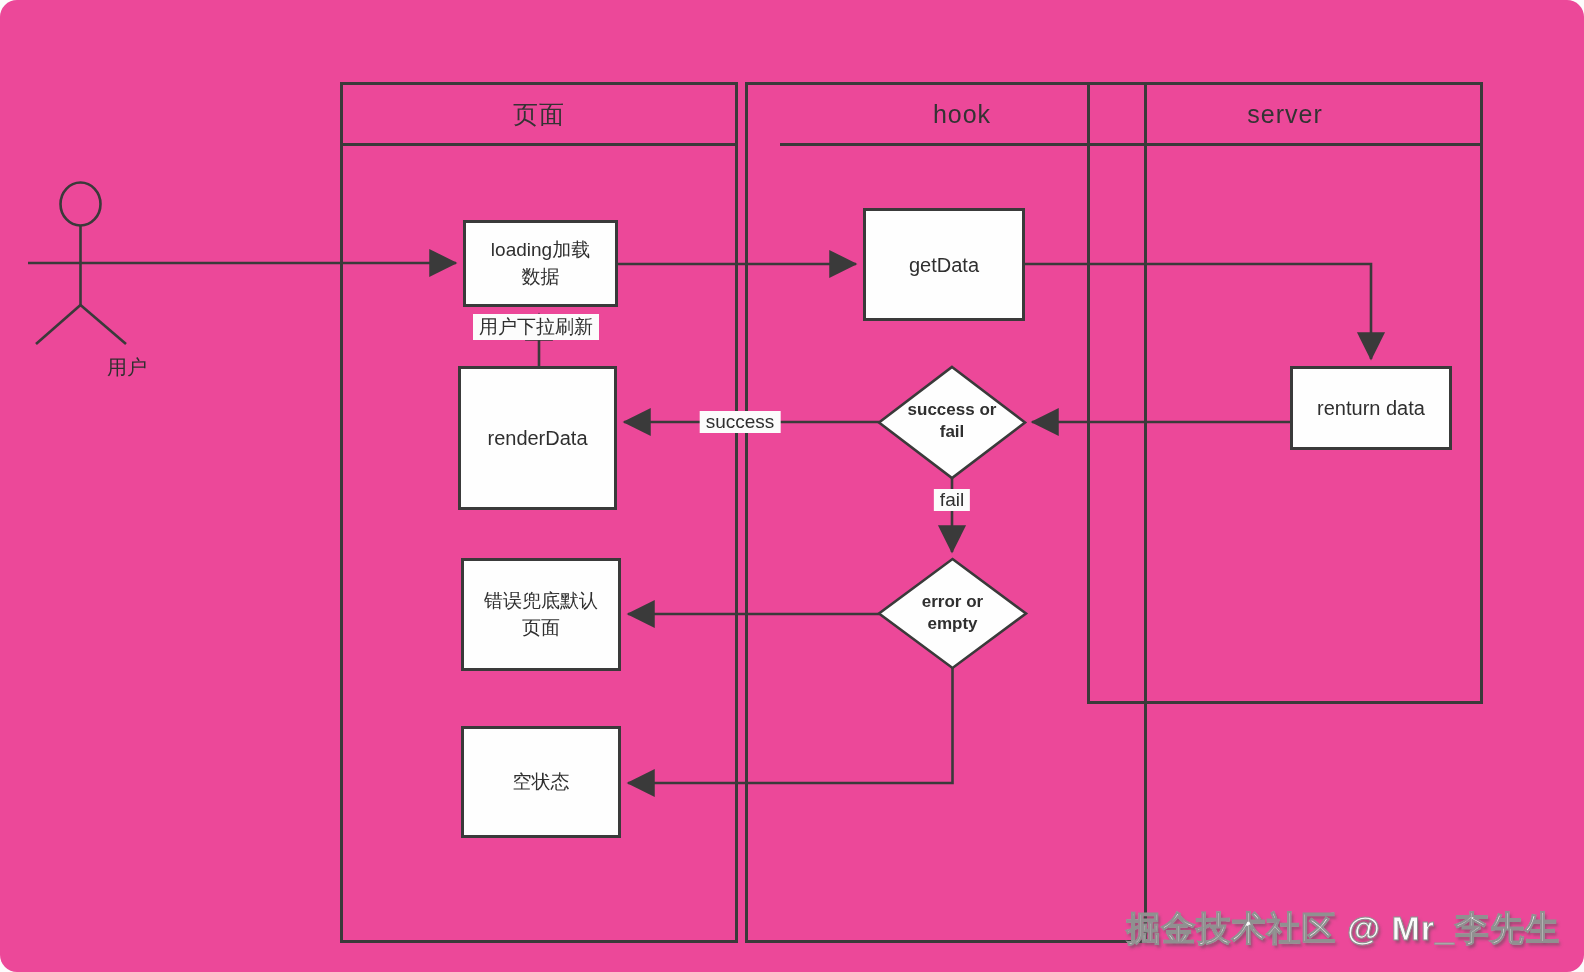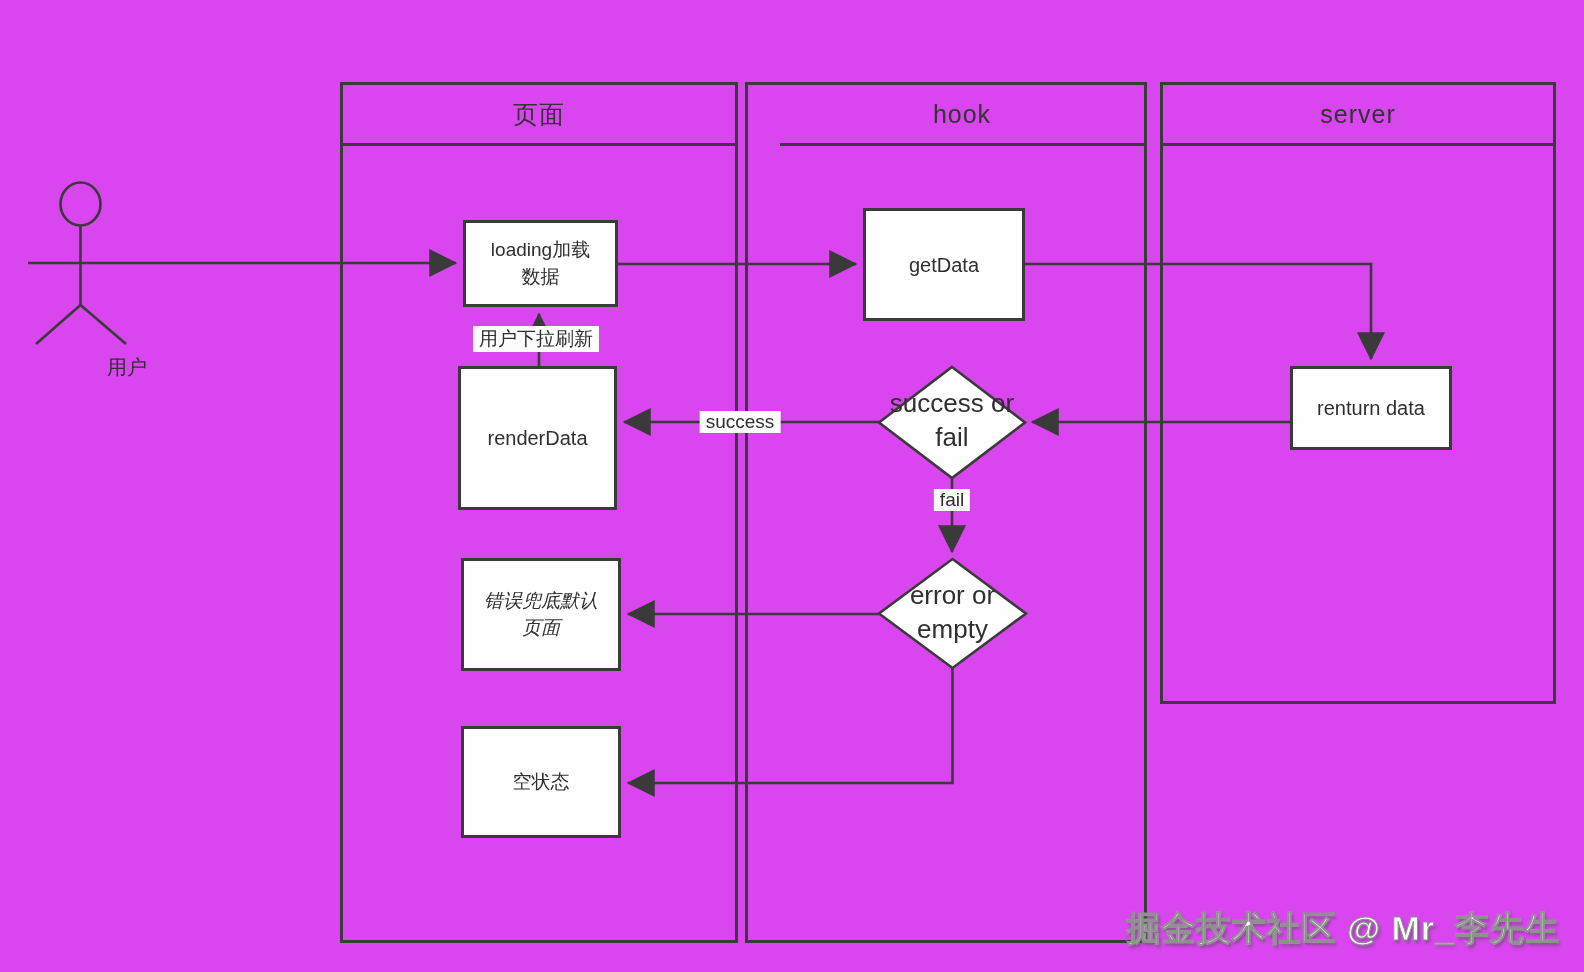--- a/index.html
+++ b/index.html
@@ -1,20 +1,21 @@
 <!DOCTYPE html>
 <html><head>
 <meta charset="utf-8">
 <style>
   html,body{margin:0;padding:0;background:#fcfcfc;}
   .canvas{
     position:relative;width:1584px;height:972px;overflow:hidden;
-    background:#d946ef;
+    background:#ec4899;
     font-family:"Liberation Sans","DejaVu Sans",sans-serif;
     color:#2f2f2f;
+    border-radius:17px;
   }
   .layer{position:absolute;left:0;top:0;width:1584px;height:972px;}
   svg.layer{z-index:1;}
   .lane{
     position:absolute;border:3px solid #3a3a3a;background:transparent;
     box-sizing:border-box;z-index:2;
   }
   .lane-header{
     height:61px;border-bottom:3px solid #3a3a3a;box-sizing:border-box;
     display:flex;align-items:center;justify-content:center;
@@ -22,22 +23,22 @@
   }
   .node{
     position:absolute;border:3px solid #3a3a3a;background:#fefefe;
     box-sizing:border-box;display:flex;align-items:center;justify-content:center;
     text-align:center;font-size:19px;line-height:1.4;white-space:pre-line;
     z-index:3;color:#2f2f2f;
   }
   .node-latin{font-size:20px;}
   .diamond-label{
     position:absolute;transform:translate(-50%,-50%);
-    text-align:center;font-size:26px;line-height:1.3;white-space:pre-line;
-    z-index:4;color:#2f2f2f;
+    text-align:center;font-size:17px;line-height:1.3;white-space:pre-line;
+    z-index:4;color:#2f2f2f;font-weight:bold;
   }
   .edge-label{
     position:absolute;transform:translate(-50%,-50%);
     background:#fcfcfc;padding:0 6px;font-size:19px;z-index:4;color:#2f2f2f;
   }
   .actor-label{
     position:absolute;transform:translate(-50%,-50%);
     font-size:20px;z-index:4;color:#2f2f2f;
   }
   .watermark{
@@ -88,41 +89,41 @@
   <div class="lane" style="left:340px;top:82px;width:398px;height:861px;">
     <div class="lane-header">
       <span>页面</span>
     </div>
   </div>
   <div class="lane" style="left:745px;top:82px;width:402px;height:861px;padding-left:32px;">
     <div class="lane-header">
       <span>hook</span>
     </div>
   </div>
-  <div class="lane" style="left:1160px;top:82px;width:396px;height:622px;">
+  <div class="lane" style="left:1087px;top:82px;width:396px;height:622px;">
     <div class="lane-header">
       <span>server</span>
     </div>
   </div>
 
   <div class="node" style="left:463px;top:220px;width:155px;height:87px;">loading加载
 数据</div>
   <div class="node node-latin" style="left:458px;top:366px;width:159px;height:144px;">renderData</div>
-  <div class="node" style="left:461px;top:558px;width:160px;height:113px;font-style:italic;">错误兜底默认
+  <div class="node" style="left:461px;top:558px;width:160px;height:113px;">错误兜底默认
 页面</div>
   <div class="node" style="left:461px;top:726px;width:160px;height:112px;">空状态</div>
   <div class="node node-latin" style="left:863px;top:208px;width:162px;height:113px;">getData</div>
   <div class="node node-latin" style="left:1290px;top:366px;width:162px;height:84px;">renturn data</div>
 
   <div class="diamond-label" style="left:952px;top:421px;">success or
 fail</div>
   <div class="diamond-label" style="left:952.5px;top:613px;">error or
 empty</div>
 
-  <div class="edge-label" style="left:536px;top:339px;">用户下拉刷新</div>
+  <div class="edge-label" style="left:536px;top:327px;">用户下拉刷新</div>
   <div class="edge-label" style="left:740px;top:422px;">success</div>
   <div class="edge-label" style="left:952px;top:500px;">fail</div>
 
   <div class="actor-label" style="left:83px;top:367px;margin-left:44px;">用户</div>
 
   <div class="watermark">掘金技术社区 @ Mr_李先生</div>
 
 </div>
 
 </body></html>

